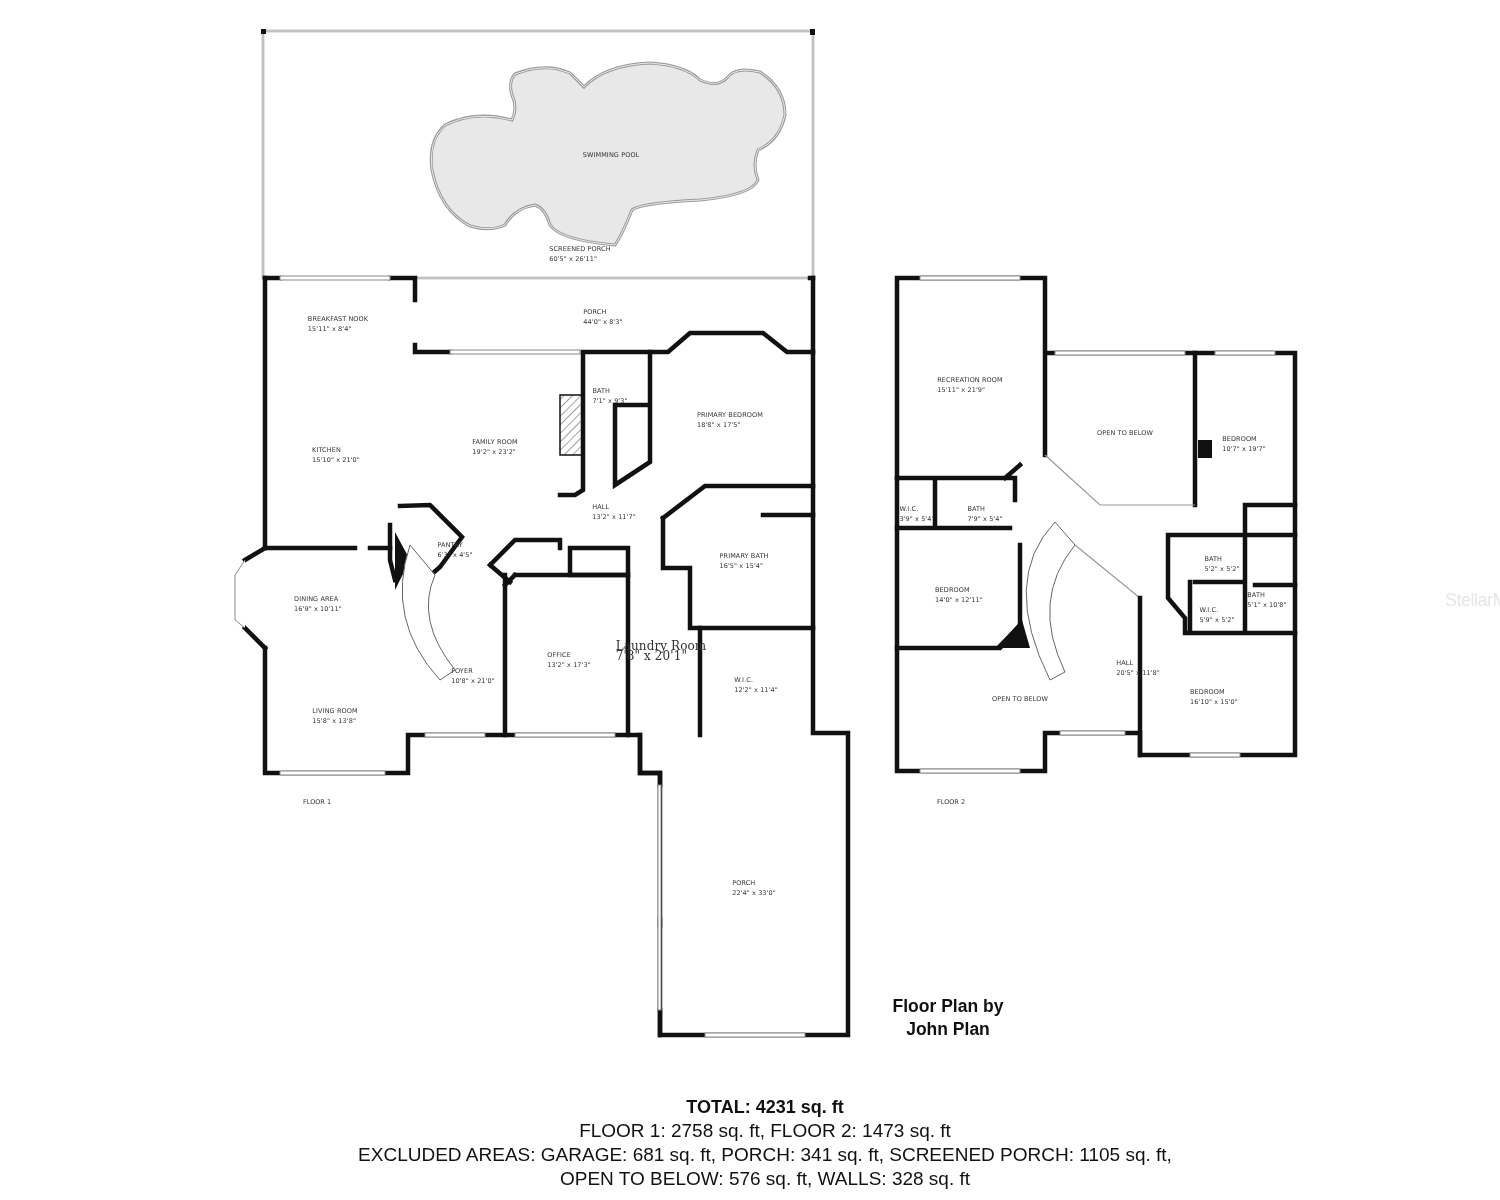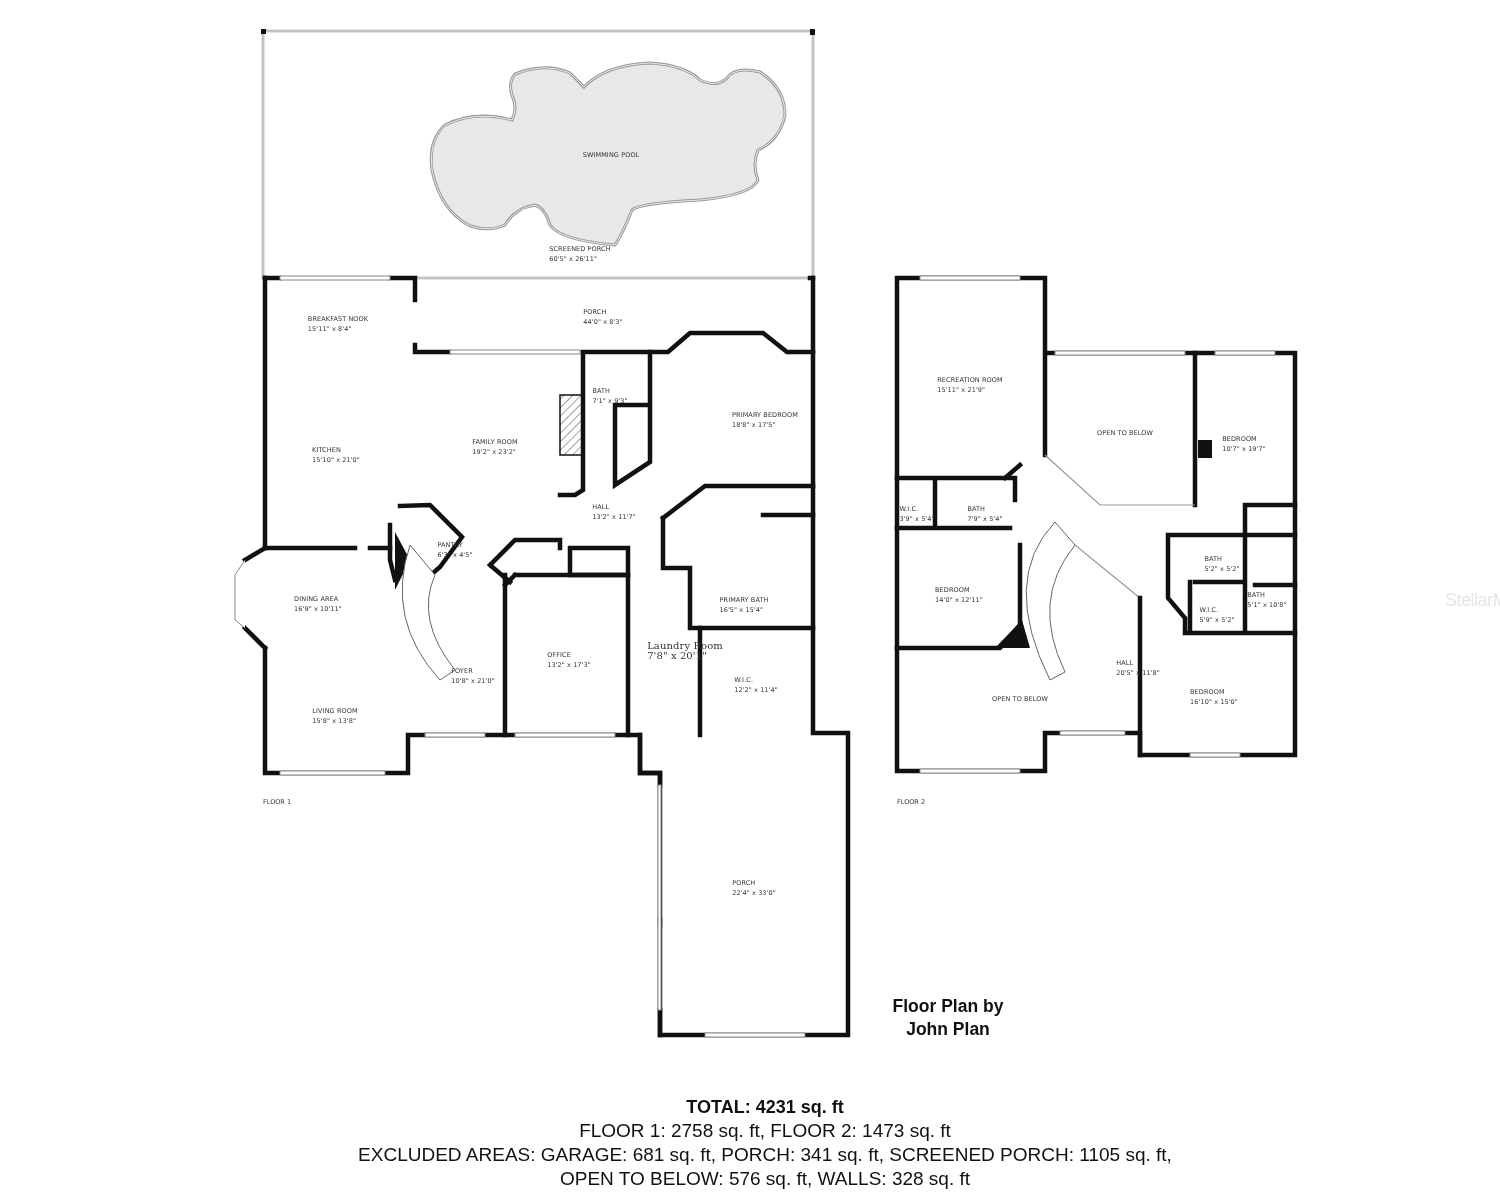--- a/index.html
+++ b/index.html
@@ -3,22 +3,22 @@
 <meta charset="utf-8">
 <style>
   html, body { margin: 0; padding: 0; background: #ffffff; }
   body { width: 1500px; height: 1200px; position: relative; overflow: hidden; font-family: "DejaVu Sans", sans-serif; }
   #plan { position: absolute; left: 0; top: 0; width: 1500px; height: 1200px; }
   .wall { stroke: #111; stroke-width: 4.5; fill: none; stroke-linecap: square; }
   .thin { stroke: #999; stroke-width: 1.2; fill: none; }
   .win { stroke: #888; stroke-width: 1; fill: #fff; }
   .lbl { position: absolute; transform: translate(-50%, -50%); font-size: 6.5px; line-height: 10px; color: #333; white-space: nowrap; letter-spacing: 0.1px; }
   .lbl .dim { display: block; }
-  .lbl.script { font-family: "DejaVu Serif", serif; font-size: 10px; margin-left: 24px; }
-  .floor-tag { position: absolute; font-size: 6.5px; color: #333; }
+  .lbl.script { font-family: "DejaVu Serif", serif; font-size: 12px; }
+  .floor-tag { position: absolute; font-size: 6.5px; color: #333; margin-left: 40px; }
   .credit { position: absolute; left: 948px; top: 983px; transform: translateX(-50%); text-align: center; font-family: "Liberation Sans", sans-serif; font-weight: bold; font-size: 17.5px; line-height: 23px; color: #111; margin-top: 12px; }
   .totals { position: absolute; left: 0; width: 1530px; top: 1096px; text-align: center; font-family: "Liberation Sans", sans-serif; color: #111; }
   .totals .t0 { font-weight: bold; font-size: 18px; line-height: 23px; }
   .totals .t1 { font-size: 19px; line-height: 24px; }
   .watermark { position: absolute; left: 1405px; top: 590px; font-family: "Liberation Sans", sans-serif; font-size: 18px; color: #e6e6e6; letter-spacing: -0.5px; margin-left: 40px; }
 </style>
 </head>
 <body>
 
 <svg id="plan" viewBox="0 0 1500 1200" xmlns="http://www.w3.org/2000/svg">
@@ -91,26 +91,26 @@
     <path class="wall" d="M 1140 598 L 1140 755"></path>
     <path class="wall" d="M 1168 535 L 1295 535 M 1168 535 L 1168 598 L 1185 618 L 1185 633 L 1295 633 M 1245 505 L 1245 633 M 1195 582 L 1245 582 M 1190 582 L 1190 633 M 1255 585 L 1295 585 M 1245 505 L 1295 505"></path>
   </g>
 </svg>
 
 <div class="lbl" style="left:611px;top:155px;"><span>SWIMMING POOL</span></div>
 <div class="lbl" style="left:580px;top:254px;"><span>SCREENED PORCH</span><span class="dim">60'5" x 26'11"</span></div>
 <div class="lbl" style="left:338px;top:324px;"><span>BREAKFAST NOOK</span><span class="dim">15'11" x 8'4"</span></div>
 <div class="lbl" style="left:603px;top:317px;"><span>PORCH</span><span class="dim">44'0" x 8'3"</span></div>
 <div class="lbl" style="left:610px;top:396px;"><span>BATH</span><span class="dim">7'1" x 9'3"</span></div>
-<div class="lbl" style="left:730px;top:420px;margin-left:35px;"><span>PRIMARY BEDROOM</span><span class="dim">18'8" x 17'5"</span></div>
+<div class="lbl" style="left:730px;top:420px;"><span>PRIMARY BEDROOM</span><span class="dim">18'8" x 17'5"</span></div>
 <div class="lbl" style="left:336px;top:455px;"><span>KITCHEN</span><span class="dim">15'10" x 21'0"</span></div>
 <div class="lbl" style="left:495px;top:447px;"><span>FAMILY ROOM</span><span class="dim">19'2" x 23'2"</span></div>
 <div class="lbl" style="left:614px;top:512px;"><span>HALL</span><span class="dim">13'2" x 11'7"</span></div>
 <div class="lbl" style="left:423px;top:550px;margin-left:32px;"><span>PANTRY</span><span class="dim">6'3" x 4'5"</span></div>
-<div class="lbl" style="left:744px;top:561px;margin-top:44px;"><span>PRIMARY BATH</span><span class="dim">16'5" x 15'4"</span></div>
+<div class="lbl" style="left:744px;top:561px;"><span>PRIMARY BATH</span><span class="dim">16'5" x 15'4"</span></div>
 <div class="lbl" style="left:318px;top:604px;"><span>DINING AREA</span><span class="dim">16'9" x 10'11"</span></div>
 <div class="lbl" style="left:569px;top:660px;"><span>OFFICE</span><span class="dim">13'2" x 17'3"</span></div>
 <div class="lbl script" style="left:661px;top:651px;"><span>Laundry Room</span><span class="dim">7'8" x 20'1"</span></div>
 <div class="lbl" style="left:473px;top:676px;"><span>FOYER</span><span class="dim">10'8" x 21'0"</span></div>
 <div class="lbl" style="left:756px;top:685px;"><span>W.I.C.</span><span class="dim">12'2" x 11'4"</span></div>
 <div class="lbl" style="left:335px;top:716px;"><span>LIVING ROOM</span><span class="dim">15'8" x 13'8"</span></div>
 <div class="lbl" style="left:754px;top:888px;"><span>PORCH</span><span class="dim">22'4" x 33'0"</span></div>
 <div class="floor-tag" style="left:263px;top:798px;">FLOOR 1</div>
 
 <div class="lbl" style="left:970px;top:385px;"><span>RECREATION ROOM</span><span class="dim">15'11" x 21'9"</span></div>

